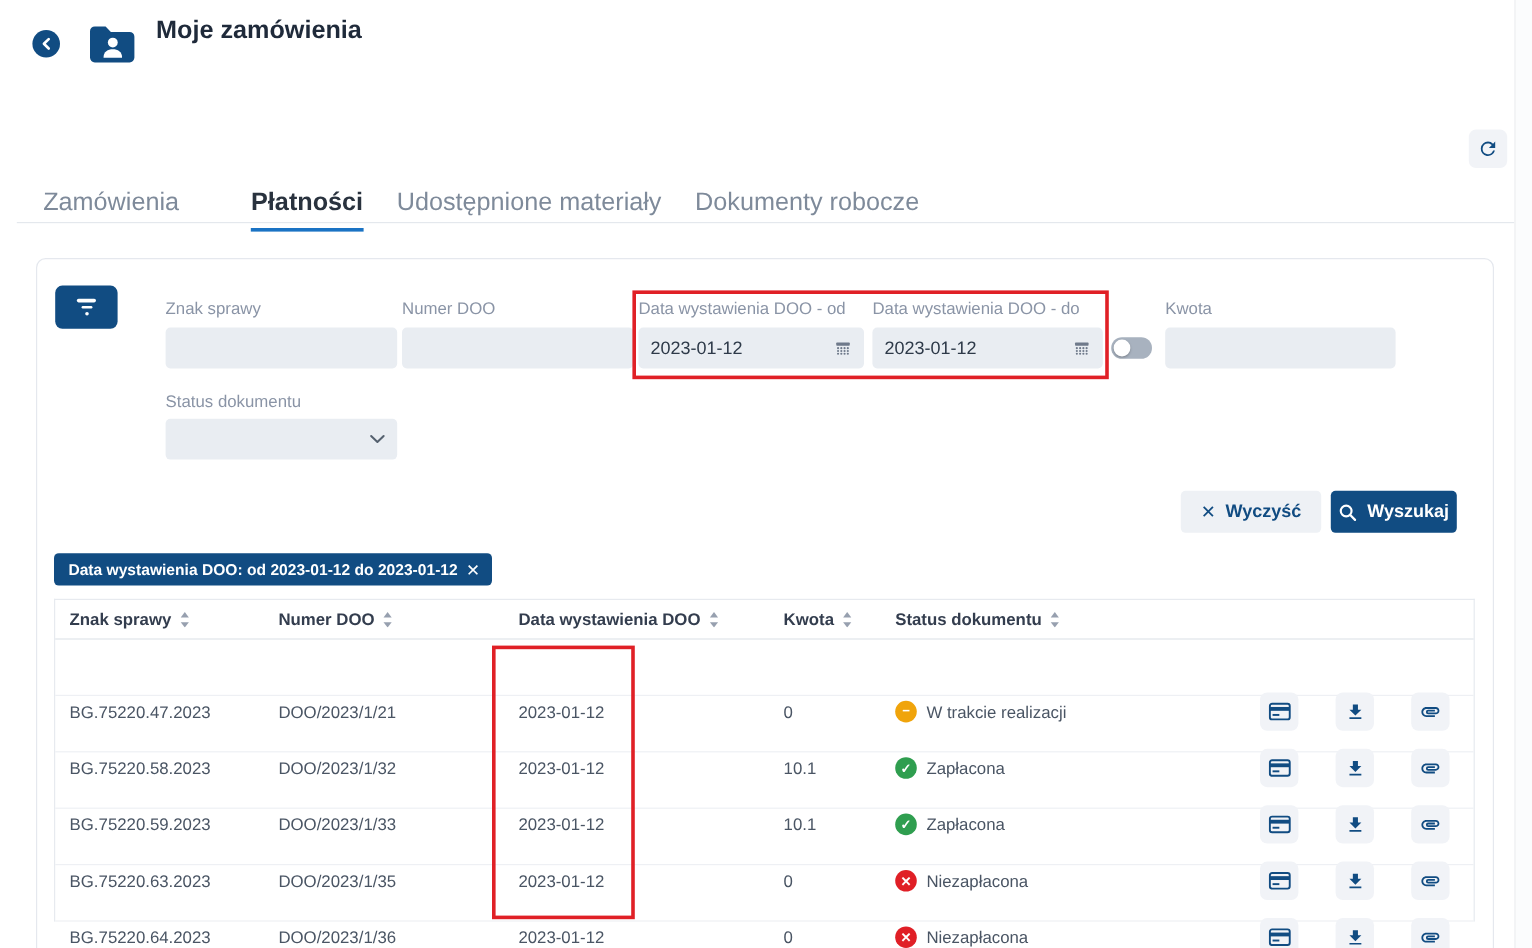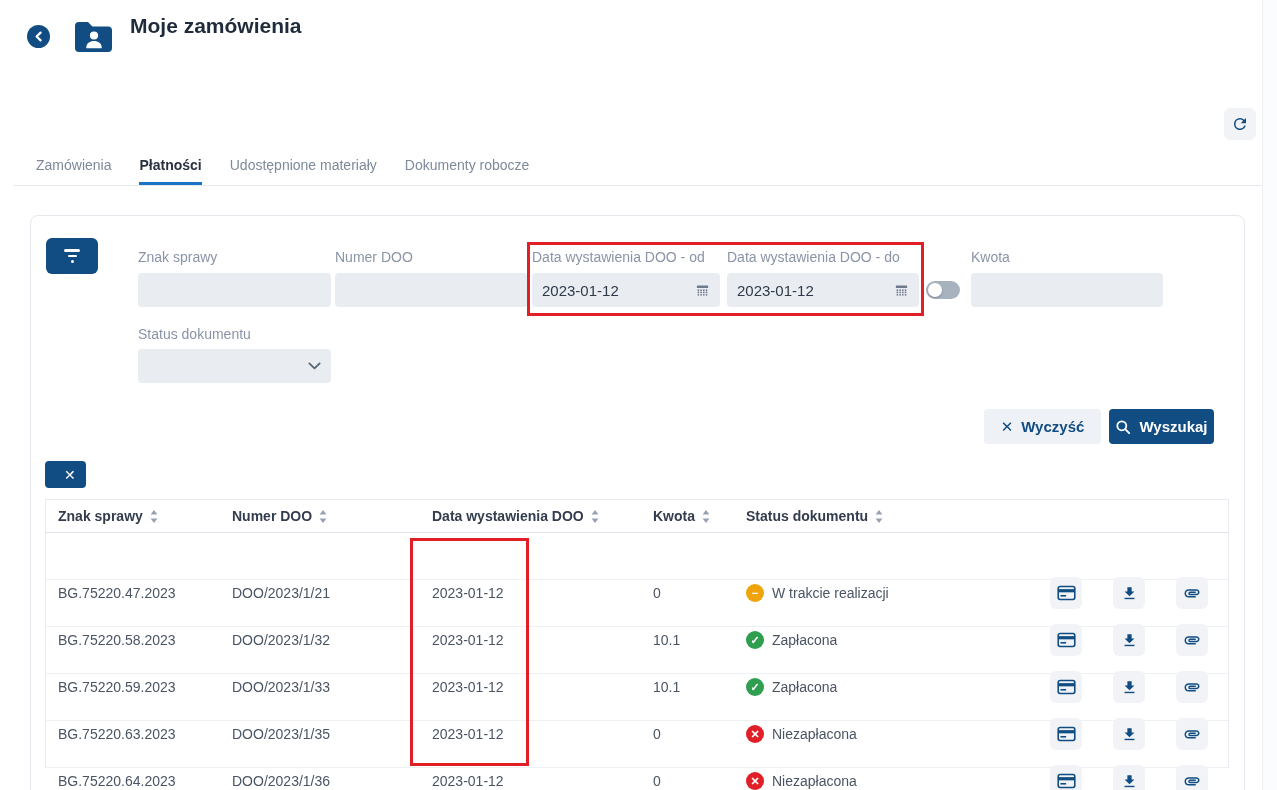--- a/index.html
+++ b/index.html
@@ -10,22 +10,22 @@
   
   .back-btn { position:absolute; left:27px; top:25px; width:23px; height:23px; border-radius:50%;
               background:var(--primary); display:flex; align-items:center; justify-content:center; cursor:pointer; }
   .folder-icon { position:absolute; left:71px; top:19px; }
   .page-title { position:absolute; left:130px; top:14px; font-size:21px; font-weight:600; color:#1F2A3A; }
   .refresh-btn { position:absolute; left:1224px; top:108px; width:32px; height:32px; border-radius:6px;
                  background:var(--icon-btn-bg); display:flex; align-items:center; justify-content:center; cursor:pointer; }
 
   
   .tabs { position:absolute; left:36px; top:157px; display:flex; gap:28px; }
-  .tab { font-size:14px; color:#7E8A9A; padding-bottom:9px; border-bottom:3px solid transparent; cursor:pointer; white-space:nowrap; }
-  .tab.active { color:#29323E; font-weight:600; border-bottom-color:var(--tab-underline); }
+  .tab { font-size:21px; color:#7E8A9A; padding-bottom:9px; border-bottom:3px solid transparent; cursor:pointer; white-space:nowrap; }
+  .tab.active { color:#29323E; font-weight:600; border-bottom-color:var(--tab-underline);margin-left:32px; }
   .tabs-line { position:absolute; left:14px; top:185px; width:1248px; height:1px; background:#E4E8ED; }
 
   
   .card { position:absolute; left:30px; top:215px; width:1215px; height:600px;
           background:#fff; border:1px solid #E5E8EE; border-radius:8px; }
 
   .filter-toggle-btn { position:absolute; left:15px; top:22px; width:52px; height:36px; border-radius:6px;
                        background:var(--primary); display:flex; flex-direction:column; align-items:center; justify-content:center; gap:3px; cursor:pointer; }
   .filter-toggle-btn i { display:block; background:#fff; height:2.5px; border-radius:2px; }
   .filter-toggle-btn i:nth-child(1){ width:16px; } .filter-toggle-btn i:nth-child(2){ width:9px; } .filter-toggle-btn i:nth-child(3){ width:3px; }
@@ -201,20 +201,21 @@
     </div>
     <div class="btn btn-search">
       <svg width="16" height="16" viewBox="0 0 16 16">
           <circle cx="6.8" cy="6.8" r="4.5" fill="none" stroke="#fff" stroke-width="1.8"></circle>
           <line x1="10.2" y1="10.2" x2="14.2" y2="14.2" stroke="#fff" stroke-width="1.9" stroke-linecap="round"></line>
         </svg>
       <span>Wyszukaj</span>
     </div>
 
     <div class="chip">
+      <span>Data wystawienia DOO: od 2023-01-12 do 2023-01-12</span>
       <span class="chip-x">✕</span>
     </div>
 
     <div class="table">
       <div class="thead">
         <div class="th c1">
             <span>Znak sprawy</span>
           <span class="sort">
               <svg width="8" height="13" viewBox="0 0 8 13" fill="#97A0AF">
                 <path d="M4 0 7.4 4.5 H0.6 Z"></path>

